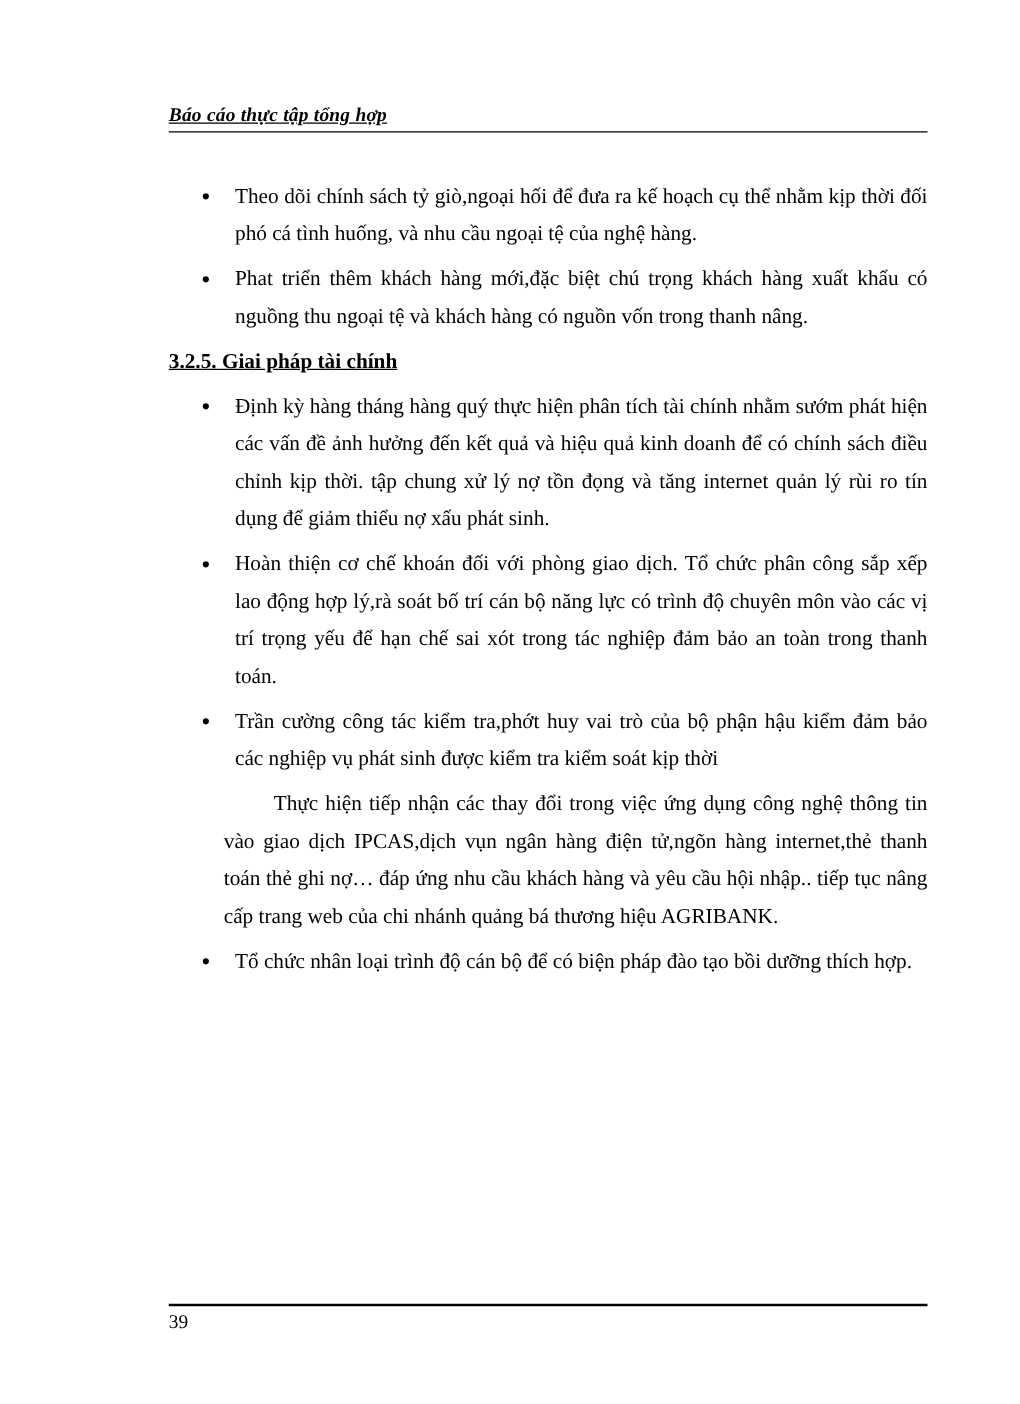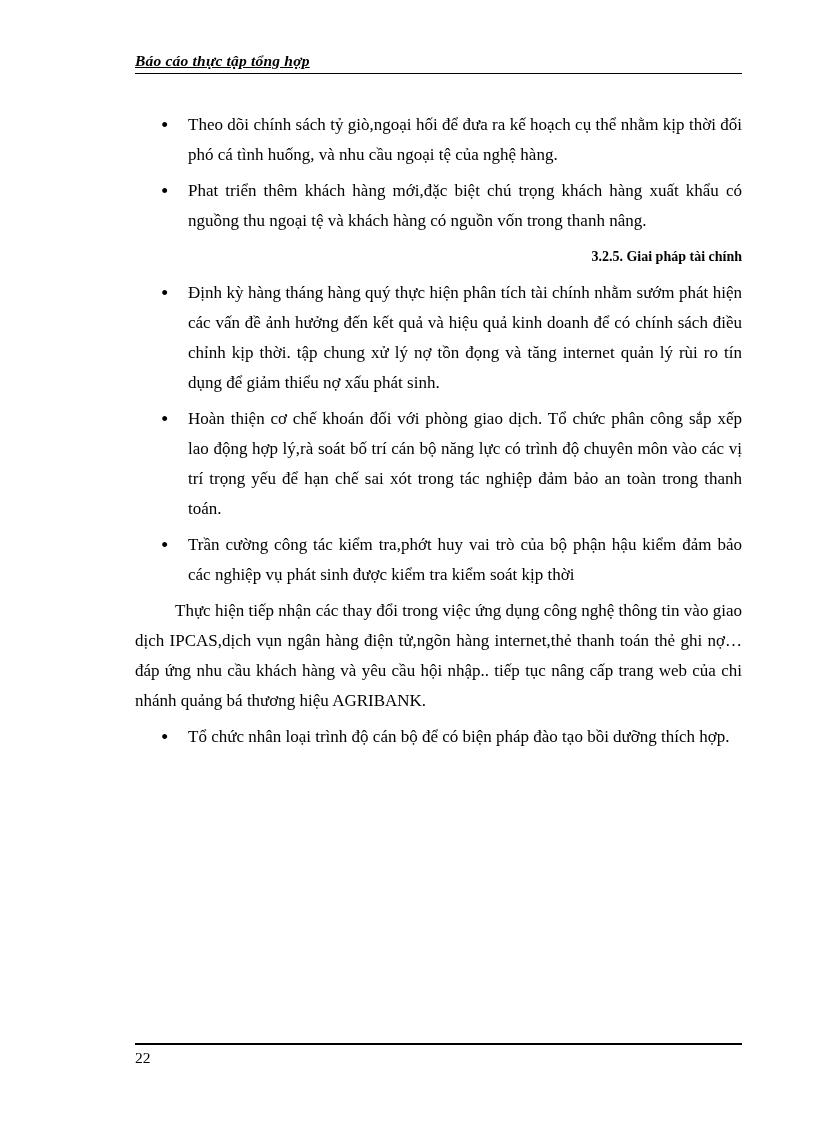--- a/index.html
+++ b/index.html
@@ -14,20 +14,21 @@
   }
   .page {
     position: absolute;
     inset: 0;
     padding: 52px 74px 0 135px;
   }
   
   .page-header {
     border-bottom: 1.5px solid #000;
     padding-bottom: 3px;
+    margin-top: 32px;
   }
   .header-title {
     font-style: italic;
     font-weight: bold;
     font-size: 15.5px;
     text-decoration: underline;
     letter-spacing: 0.2px;
   }
   
   .doc-body {
@@ -48,30 +49,32 @@
     flex: 0 0 27px;
     font-size: 21px;
     line-height: 30px;
     text-align: left;
   }
   .bullet-text {
     flex: 1;
     text-align: justify;
   }
   h3.section-heading {
-    font-size: 14px;
+    font-size: 17px;
     font-weight: bold;
     line-height: 30px;
     margin: 6px 0 6px 0;
-    text-align: right;
+    text-align: left;
+    text-decoration: underline;
   }
   p.section-paragraph {
     text-indent: 40px;
     margin-bottom: 6px;
     text-align: justify;
+    margin-left: 44px;
   }
   
   .page-footer {
     position: absolute;
     left: 135px;
     right: 74px;
     bottom: 56px;
     border-top: 2.5px solid #000;
     padding-top: 4px;
     display: flex;
@@ -134,16 +137,16 @@
     <ul class="bullet-list">
       <li class="bullet-item">
         <span class="bullet-marker">•</span>
         <span class="bullet-text">Tổ chức nhân loại trình độ cán bộ để có biện pháp đào tạo bồi dưỡng thích hợp.</span>
       </li>
     </ul>
 
   </div>
 
   <div class="page-footer">
-    <span class="page-number">22</span>
+    <span class="page-number">39</span>
   </div>
 
 </div>
 
 </body></html>

